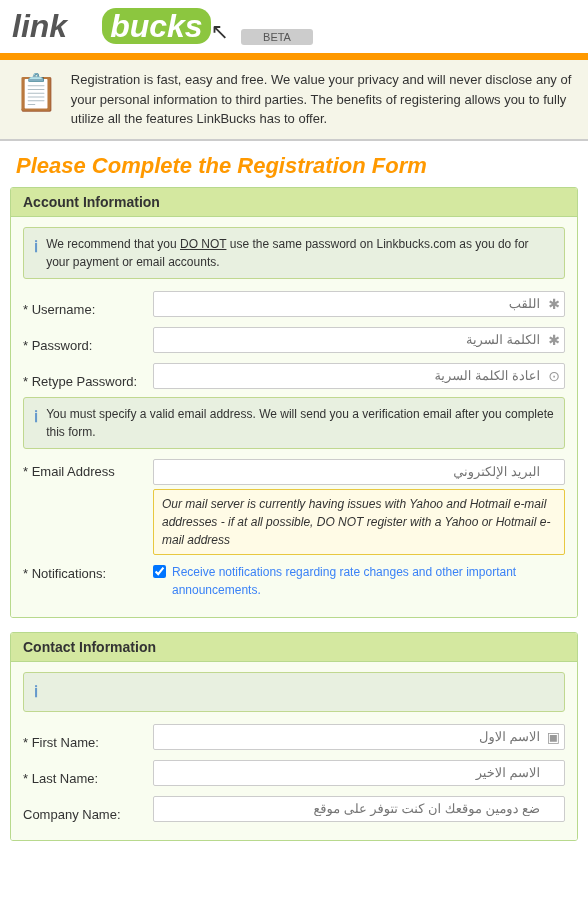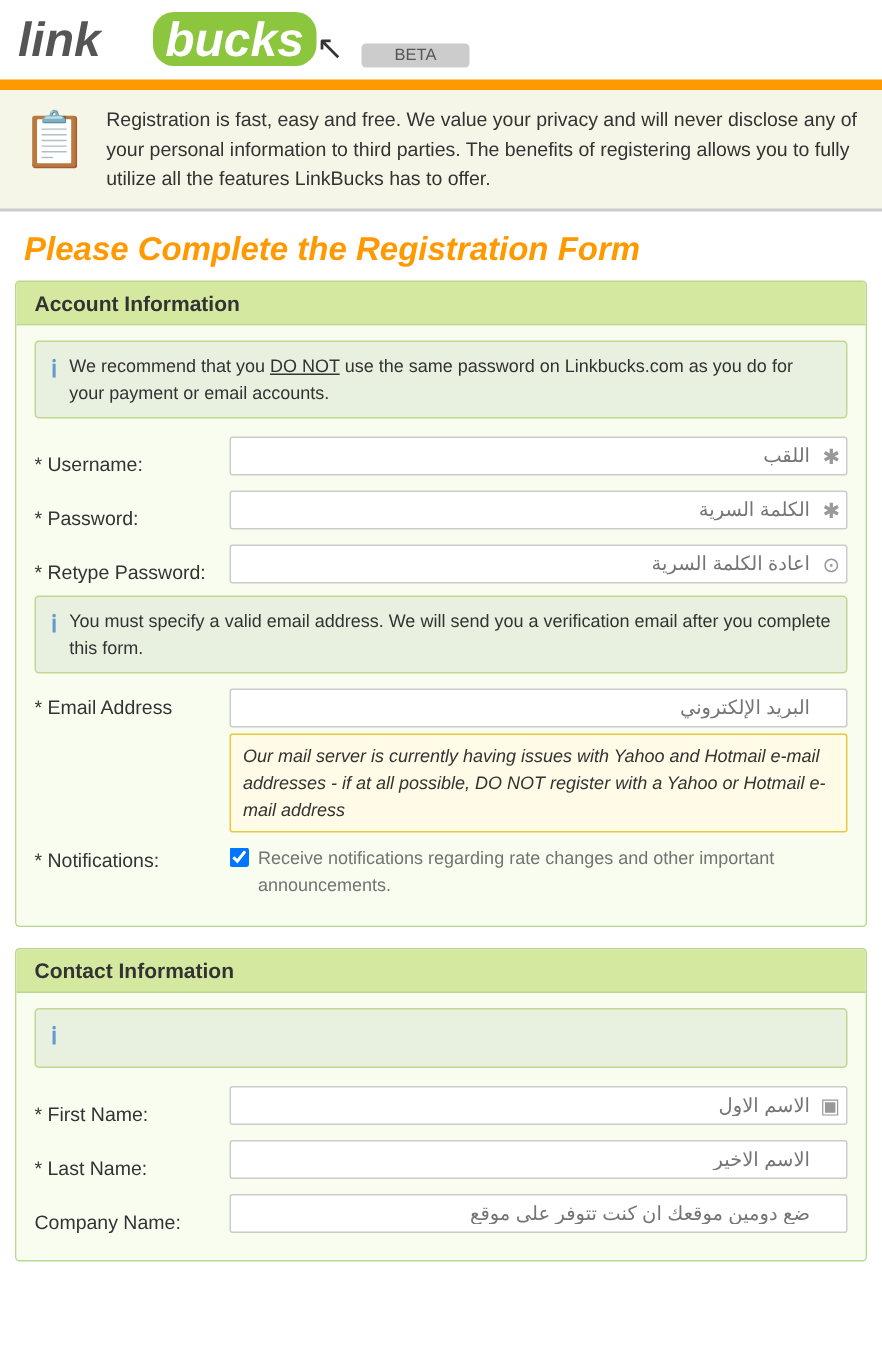--- a/index.html
+++ b/index.html
@@ -214,21 +214,21 @@
       padding-top: 3px;
     }
     .notif-check-wrap {
       flex: 1;
       display: flex;
       align-items: flex-start;
       gap: 6px;
     }
     .notif-text {
       font-size: 12px;
-      color: #737373;
+      color: #3b82f6;
       line-height: 1.5;
     }
 
     
     .contact-section {
       margin-top: 0;
     }
 
     
     .page-wrapper {

